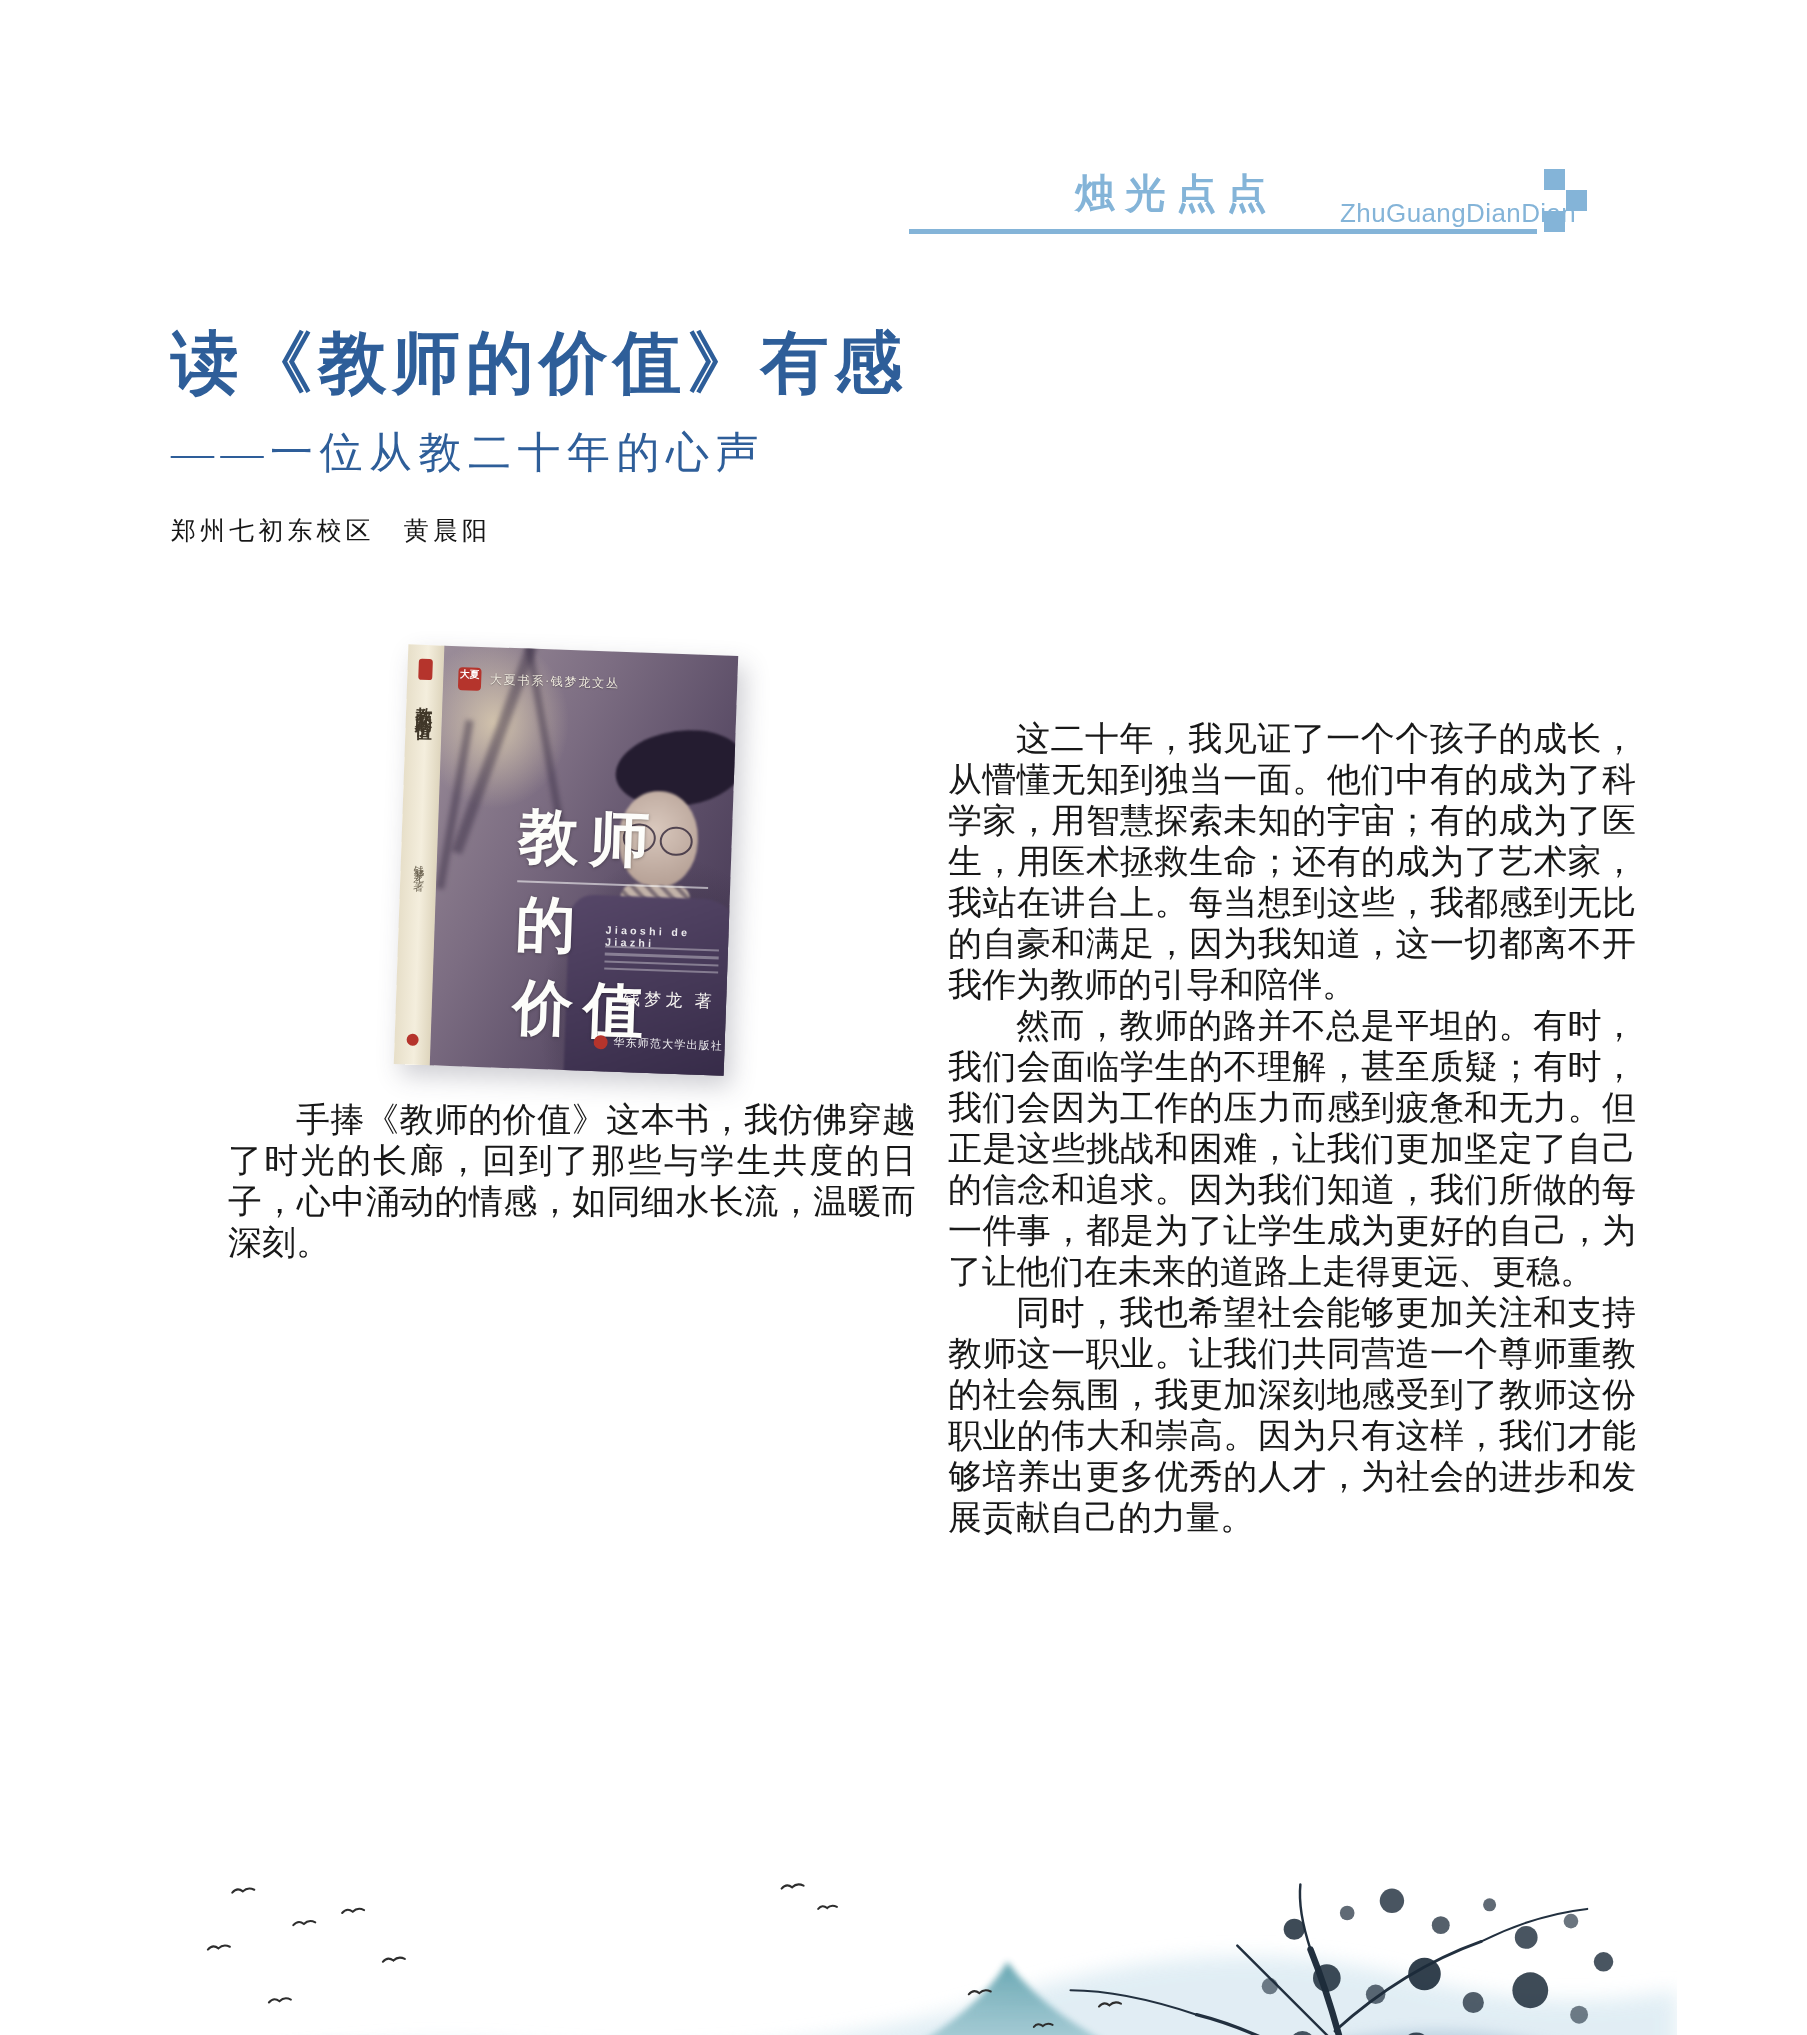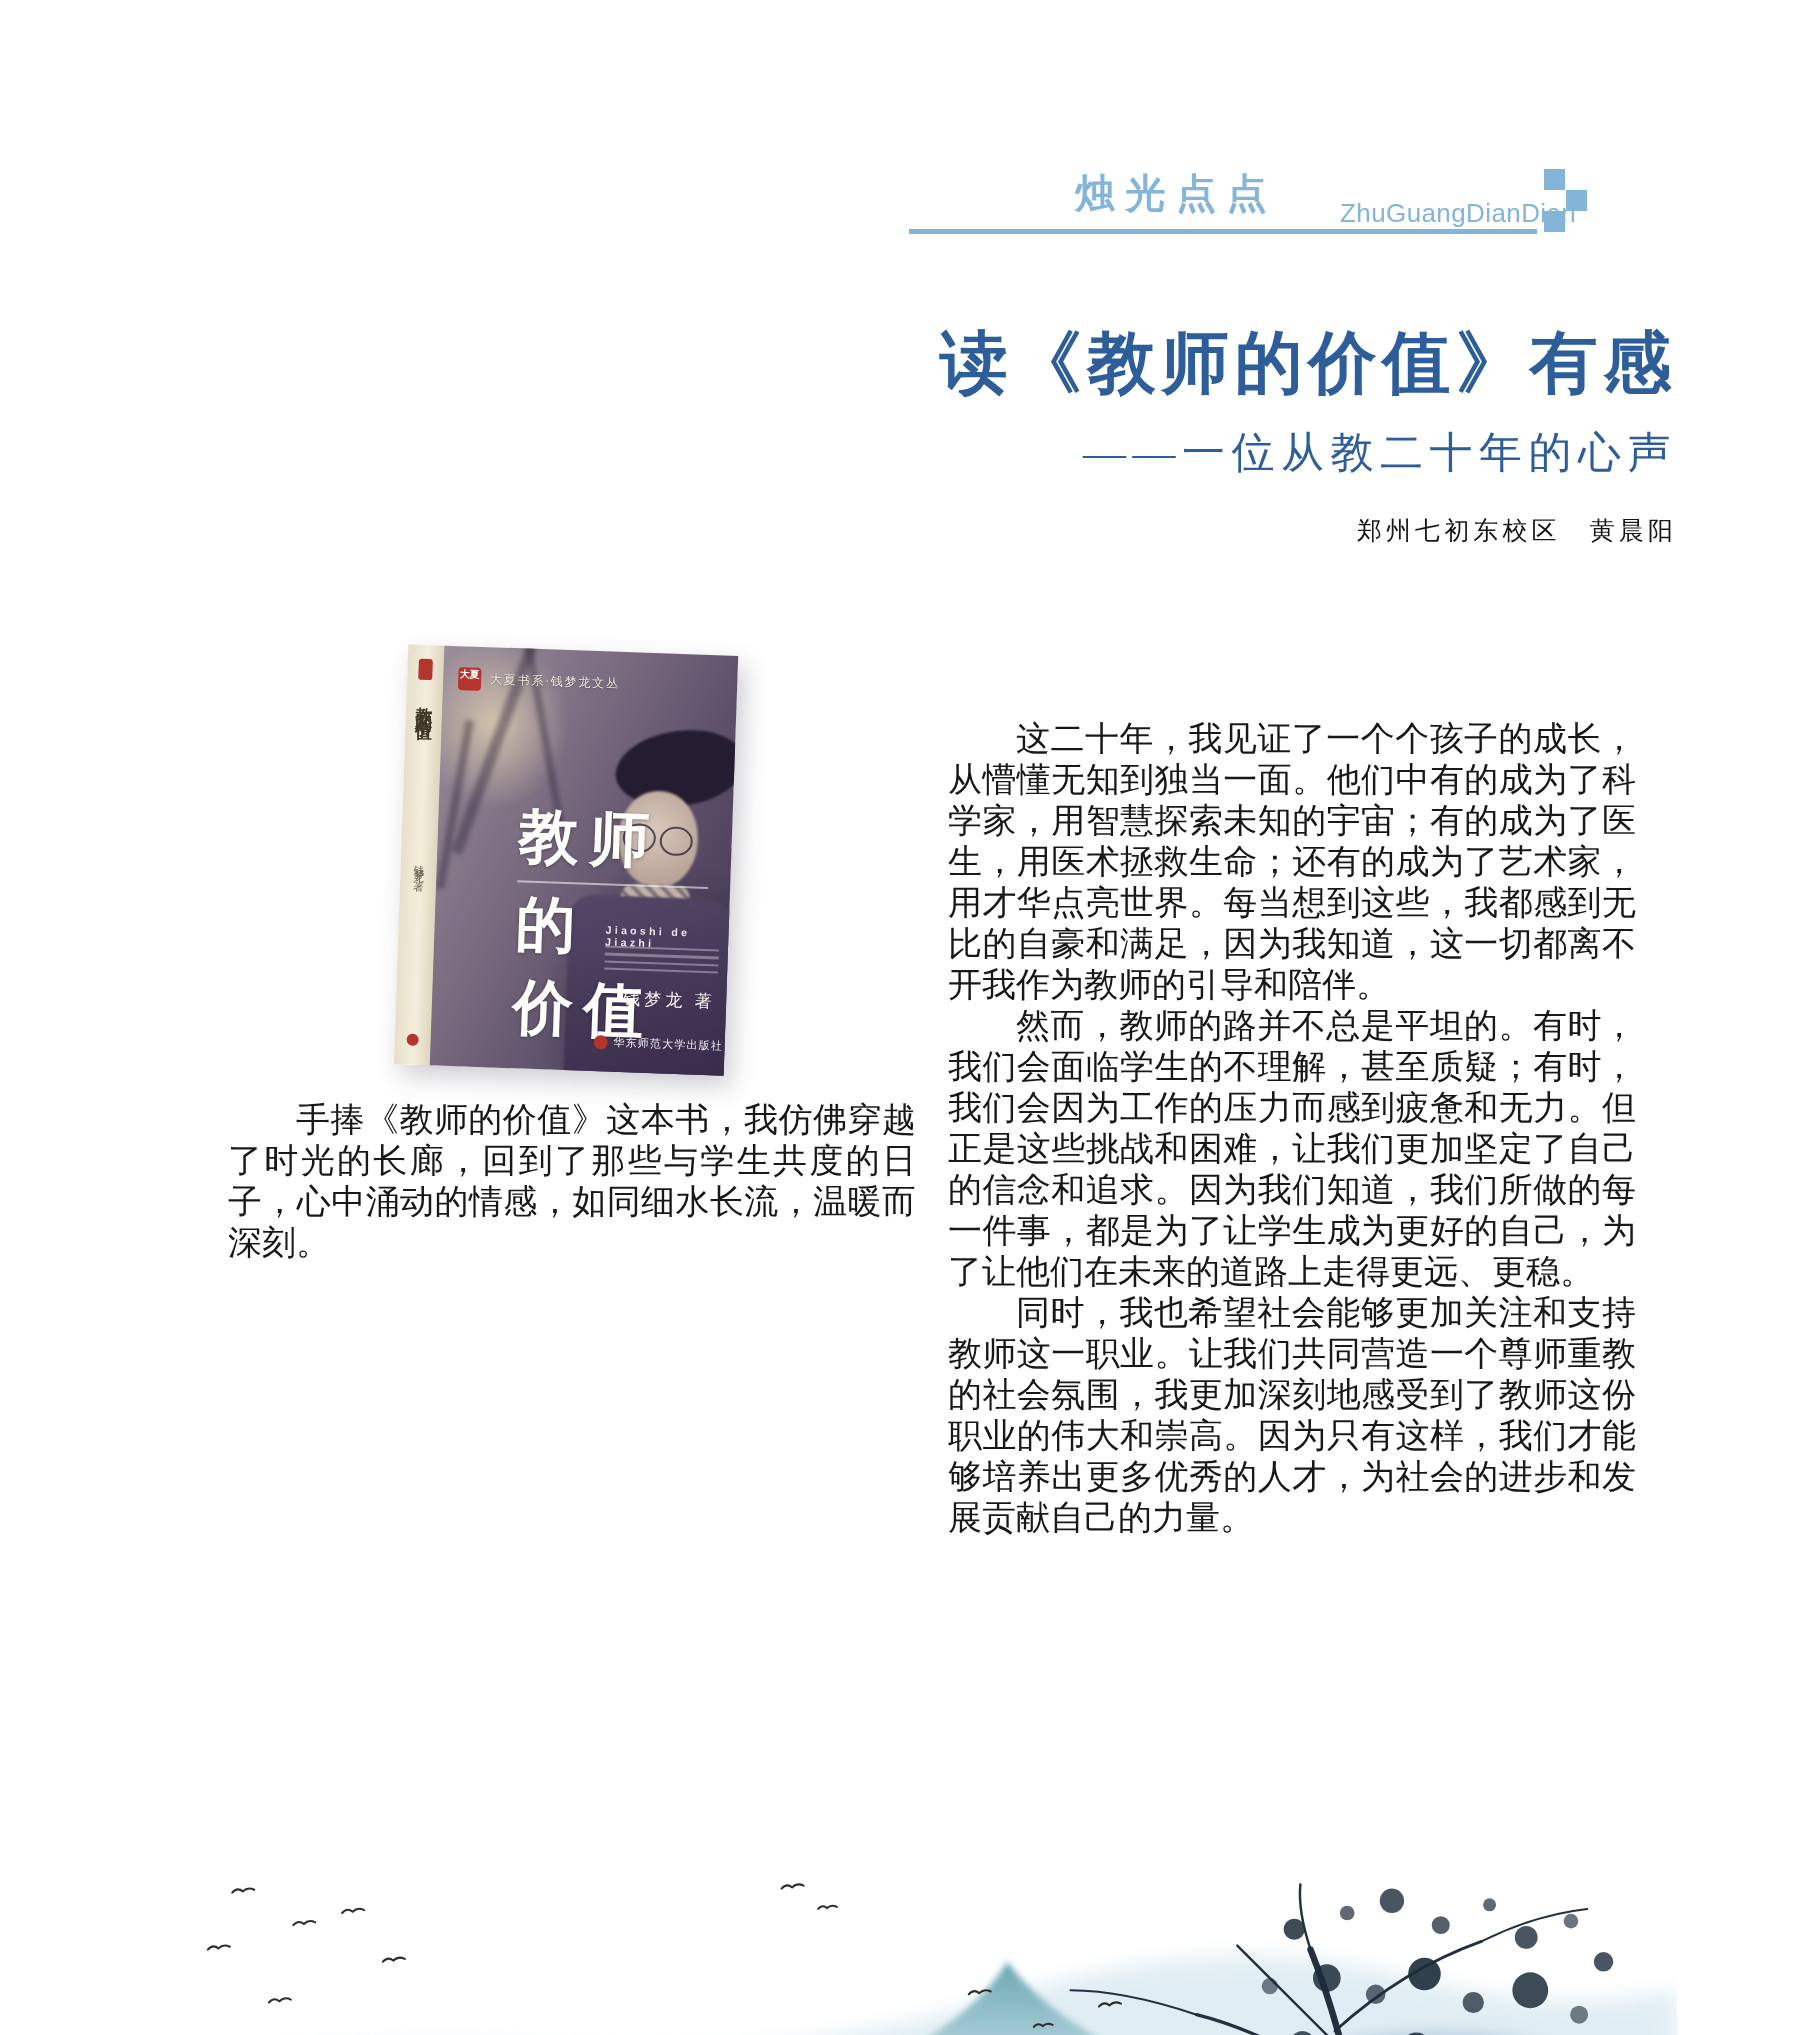--- a/index.html
+++ b/index.html
@@ -15,21 +15,21 @@
   }
   .hdr-py{
     position:absolute;left:1340px;top:198px;font-size:26px;color:#84b4d8;
     font-family:"Liberation Sans",sans-serif;letter-spacing:0.4px;
   }
   .sq{position:absolute;width:21px;height:21px;background:#84b4d8;}
   .sq1{left:1544px;top:169px;}
   .sq2{left:1566px;top:190px;}
   .sq3{left:1544px;top:211px;}
   
-  .title-wrap{position:absolute;left:171px;top:318px;width:1506px;text-align:right;}
+  .title-wrap{position:absolute;left:171px;top:318px;width:1506px;text-align:left;}
   .art-title{
     margin:0;font-size:68px;font-weight:bold;color:#2e5e99;letter-spacing:5.7px;
     font-family:"Liberation Serif",serif;
   }
   .art-subtitle{
     margin:14.7px 0 0 0;font-size:43px;font-weight:normal;color:#2e5e99;letter-spacing:6.5px;
   }
   .art-byline{
     margin:32px 0 0 0;font-size:25px;color:#161616;letter-spacing:4.1px;
   }
@@ -173,21 +173,21 @@
         <div class="pub-logo"></div>
         <div class="pub-name">华东师范大学出版社</div>
       </div>
     </div>
   </div>
 
   <div class="col col-left">
     <p>手捧《教师的价值》这本书，我仿佛穿越了时光的长廊，回到了那些与学生共度的日子，心中涌动的情感，如同细水长流，温暖而深刻。</p>
   </div>
   <div class="col col-right">
-    <p>这二十年，我见证了一个个孩子的成长，从懵懂无知到独当一面。他们中有的成为了科学家，用智慧探索未知的宇宙；有的成为了医生，用医术拯救生命；还有的成为了艺术家，用才华点亮世界。每当想到这些，我都感到无比的自豪和满足，因为我知道，这一切都离不开我作为教师的引导和陪伴。</p>
+    <p>这二十年，我见证了一个个孩子的成长，从懵懂无知到独当一面。他们中有的成为了科学家，用智慧探索未知的宇宙；有的成为了医生，用医术拯救生命；还有的成为了艺术家，我站在讲台上。每当想到这些，我都感到无比的自豪和满足，因为我知道，这一切都离不开我作为教师的引导和陪伴。</p>
     <p>然而，教师的路并不总是平坦的。有时，我们会面临学生的不理解，甚至质疑；有时，我们会因为工作的压力而感到疲惫和无力。但正是这些挑战和困难，让我们更加坚定了自己的信念和追求。因为我们知道，我们所做的每一件事，都是为了让学生成为更好的自己，为了让他们在未来的道路上走得更远、更稳。</p>
     <p>同时，我也希望社会能够更加关注和支持教师这一职业。让我们共同营造一个尊师重教的社会氛围，我更加深刻地感受到了教师这份职业的伟大和崇高。因为只有这样，我们才能够培养出更多优秀的人才，为社会的进步和发展贡献自己的力量。</p>
   </div>
 
   <svg class="painting" viewBox="0 0 3700 1450">
     <defs>
       <linearGradient id="tealGrad" x1="0" y1="0" x2="0" y2="1">
         <stop offset="0" stop-color="#579daa"></stop>
         <stop offset="1" stop-color="#cfe3ea" stop-opacity="0.1"></stop>
       </linearGradient>

